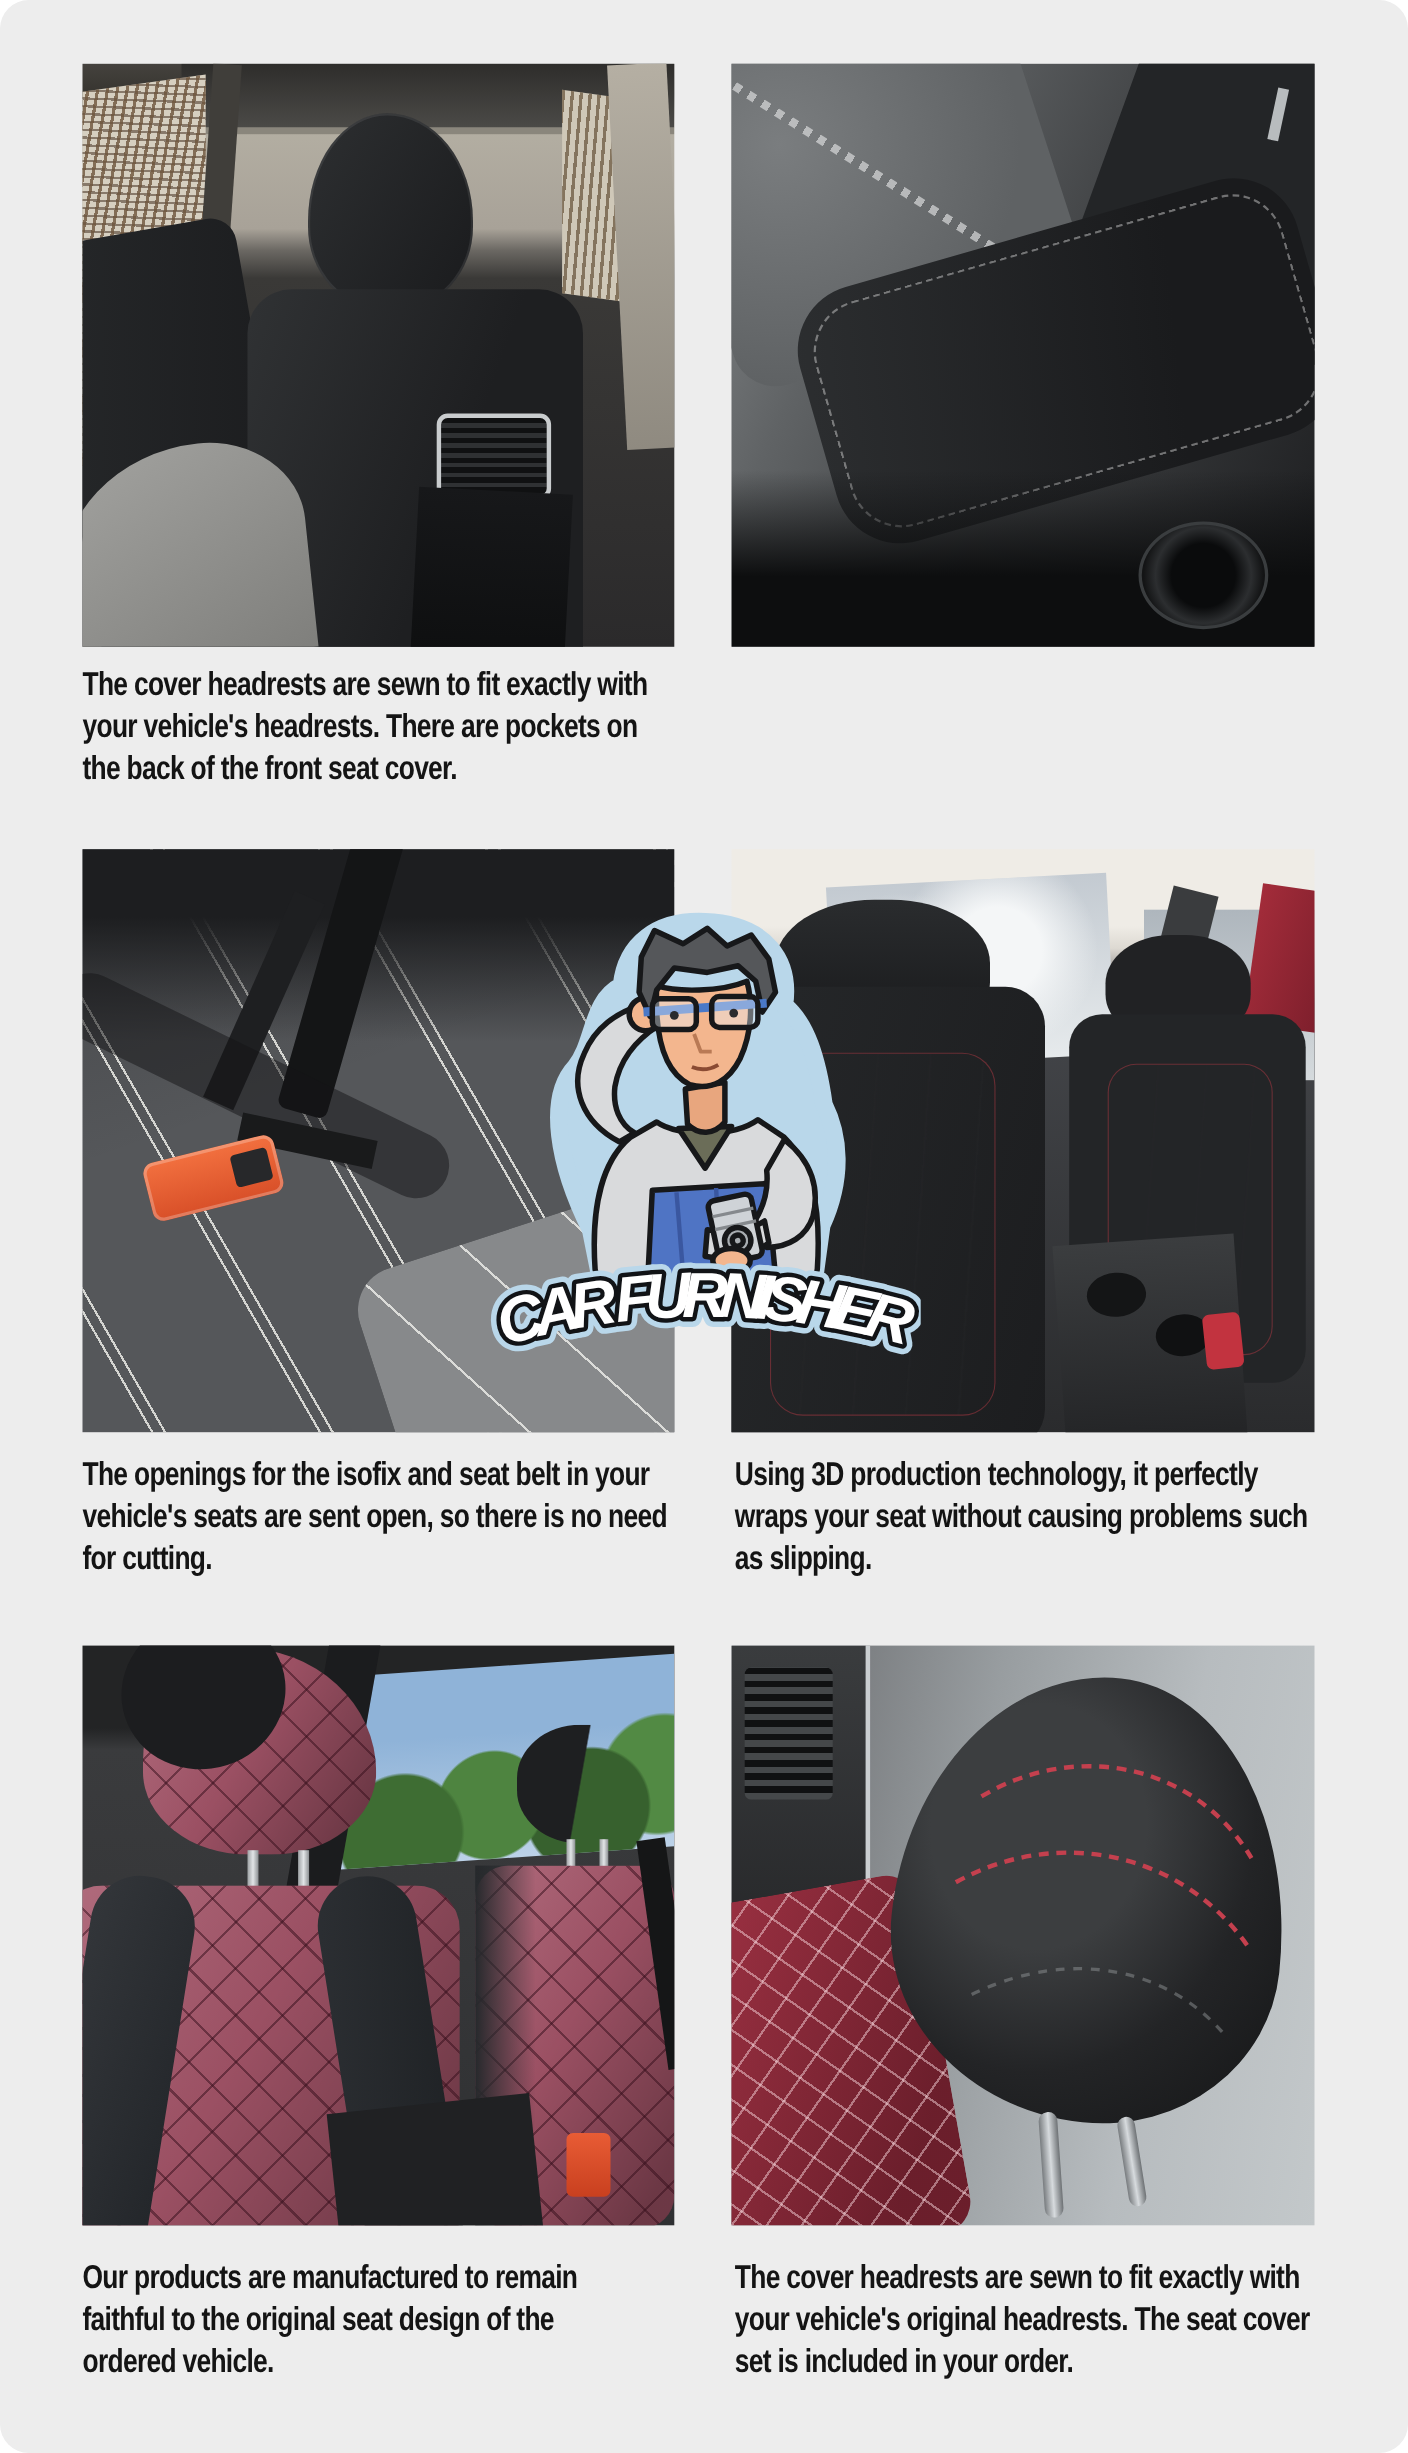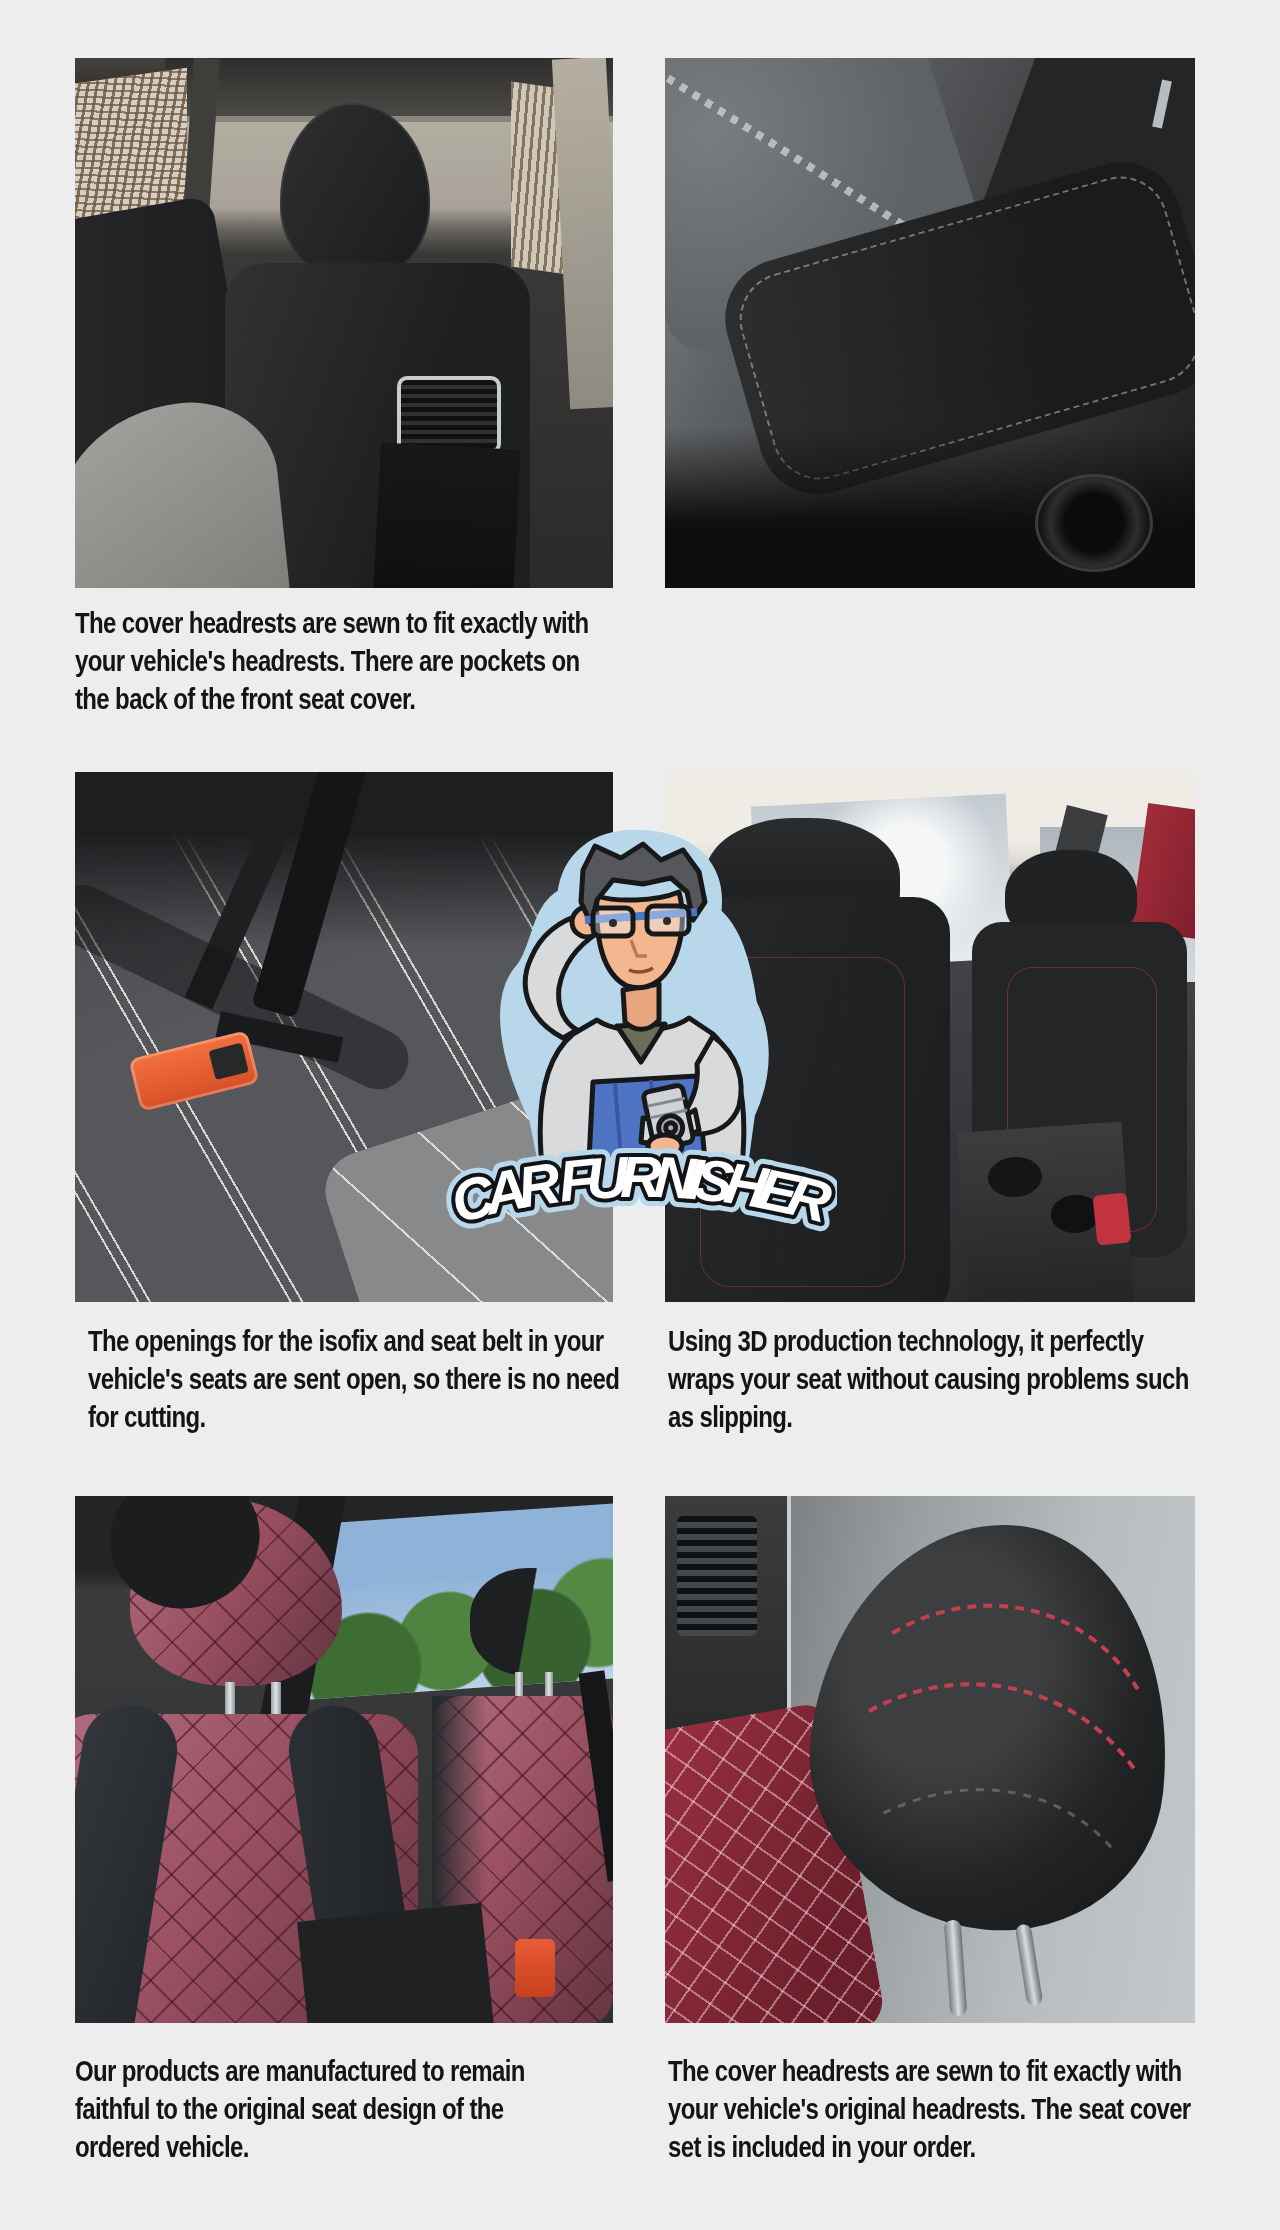--- a/index.html
+++ b/index.html
@@ -1,17 +1,17 @@
 <!DOCTYPE html>
 <html><head>
 <meta charset="utf-8">
 <style>
   html,body{margin:0;padding:0;}
   .page{position:relative;width:1280px;height:2230px;background:#ededed;overflow:hidden;
-        font-family:"Liberation Sans",sans-serif;}
+        font-family:"Liberation Sans",sans-serif;border-radius:26px;}
   
   .caption{position:absolute;color:#141414;}
   .caption .cline{display:block;white-space:nowrap;font-weight:bold;font-size:30px;
         line-height:38px;letter-spacing:-0.8px;transform:scaleX(0.8);transform-origin:left center;}
   
   .ph{position:absolute;overflow:hidden;background:#26282a;}
   .ph *{position:absolute;}
   
   .p1{background:linear-gradient(180deg,#45423e 0px,#36342f 28px,#b3aea2 60px,#a8a298 150px,#6a6762 170px,#3a3937 195px,#2b2a2b 100%);}
   .p1 .sunroof{left:90px;top:0;width:448px;height:58px;background:linear-gradient(#2e2d2b,#4b4a47);border-bottom:6px solid #8a867c;}
@@ -163,21 +163,21 @@
     <div class="topdark"></div>
     <div class="belt1"></div>
     <div class="belt2"></div>
     <div class="fold"></div>
     <div class="strap"></div>
     <div class="buckle">
         <div class="slot"></div>
       </div>
     <div class="lowlight"></div>
   </div>
-  <div class="caption" style="left:88px;top:1322px;width:538px;">
+  <div class="caption" style="left:75px;top:1322px;width:538px;">
     <span class="cline">The openings for the isofix and seat belt in your</span>
     <span class="cline">vehicle's seats are sent open, so there is no need</span>
     <span class="cline">for cutting.</span>
   </div>
 
   <div class="ph p4" style="left:665px;top:772px;width:530px;height:530px;">
     <div class="glassL"></div>
     <div class="glassR"></div>
     <div class="redcar"></div>
     <div class="pillar"></div>

